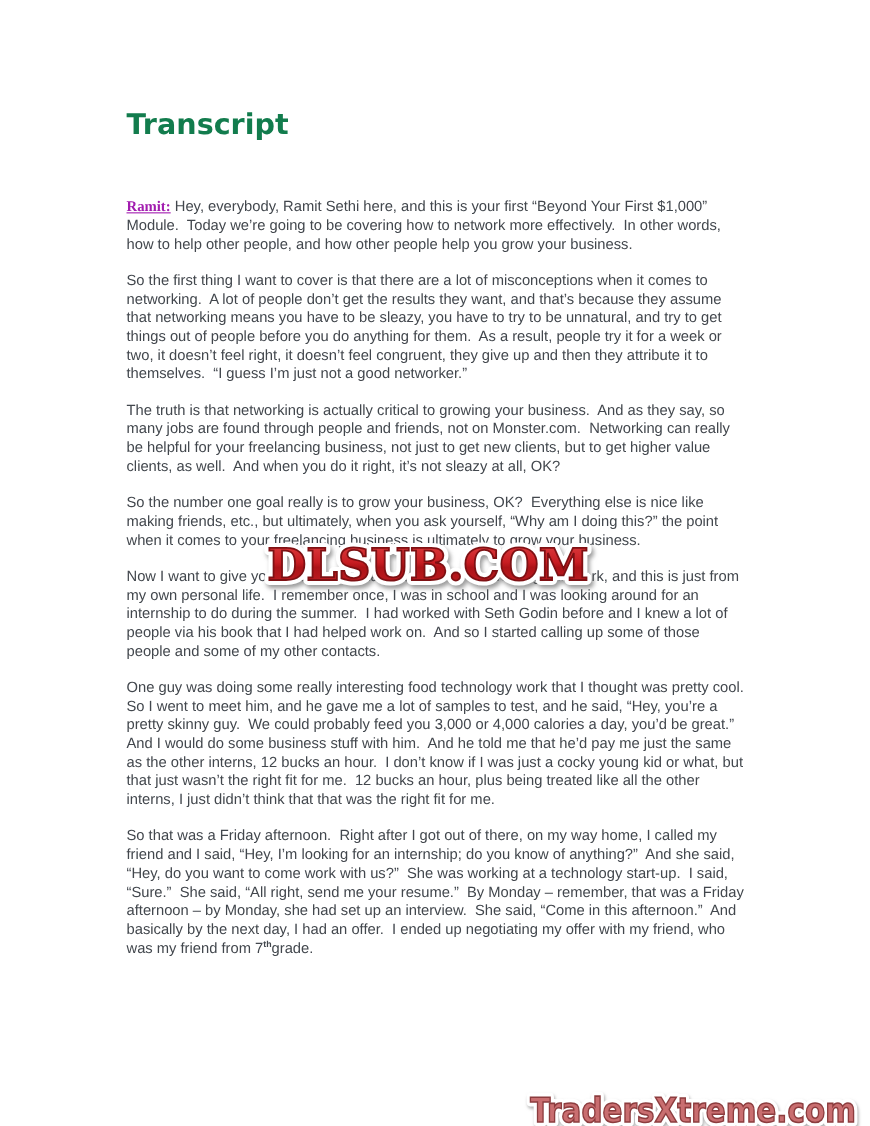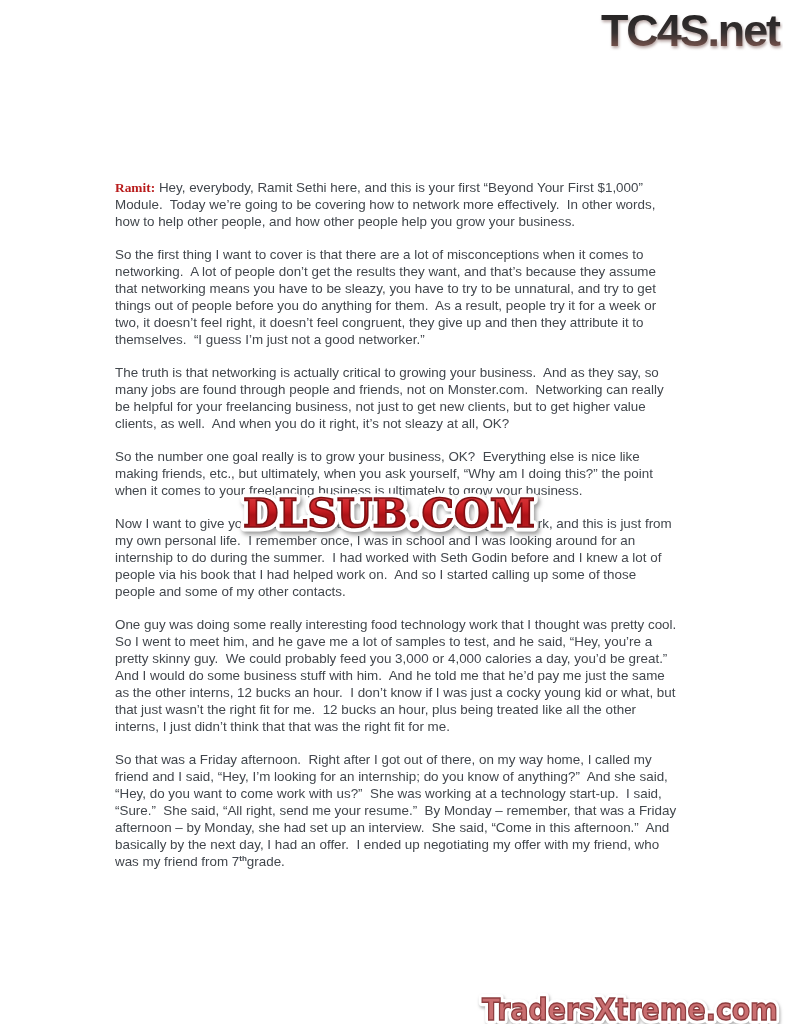--- a/index.html
+++ b/index.html
@@ -31,21 +31,22 @@
     line-height:17px;
     color:#42474d;
   }
   .content p {
     margin:0 0 16px 0;
     white-space:pre-wrap;
   }
   .speaker {
     font-family:"Liberation Serif", serif;
     font-weight:bold;
-    color:#b91c1c;
+    color:#a21caf;
+    text-decoration:underline;
   }
   .content sup {
     font-size:8px;
     line-height:0;
     vertical-align:super;
     font-weight:bold;
   }
   .dlsub-wrap {
     position:absolute; top:483px; left:233px;
     width:312px; height:60px;
@@ -53,33 +54,22 @@
   .traders-wrap {
     position:absolute; top:984px; left:474px;
     width:312px; height:52px;
   }
 </style>
 </head>
 <body>
 
 <div class="page">
 
-  <div class="tc4s-wrap">
-    <svg width="200" height="56" viewBox="0 0 200 56">
-      <defs>
-        <linearGradient id="tc4sGrad" x1="0" y1="0" x2="0" y2="1">
-          <stop offset="0" stop-color="#1f1f1f"></stop>
-          <stop offset="0.55" stop-color="#363131"></stop>
-          <stop offset="1" stop-color="#9a655b"></stop>
-        </linearGradient>
-      </defs>
-      <text x="196" y="42" text-anchor="end" font-family="Liberation Sans, sans-serif" font-weight="bold" font-size="44" letter-spacing="-2" textLength="178" lengthAdjust="spacingAndGlyphs" fill="url(#tc4sGrad)" style="filter:drop-shadow(1px 2px 1.5px rgba(120,90,85,0.55));">TC4S.net</text>
-    </svg>
-  </div>
 
+  <h1 class="page-title">Transcript</h1>
 
   <div class="content">
     <p><span class="speaker">Ramit:</span><span> Hey, everybody, Ramit Sethi here, and this is your first “Beyond Your First $1,000” Module.  Today we’re going to be covering how to network more effectively.  In other words, how to help other people, and how other people help you grow your business.</span></p>
     <p>So the first thing I want to cover is that there are a lot of misconceptions when it comes to networking.  A lot of people don’t get the results they want, and that’s because they assume that networking means you have to be sleazy, you have to try to be unnatural, and try to get things out of people before you do anything for them.  As a result, people try it for a week or two, it doesn’t feel right, it doesn’t feel congruent, they give up and then they attribute it to themselves.  “I guess I’m just not a good networker.”</p>
     <p>The truth is that networking is actually critical to growing your business.  And as they say, so many jobs are found through people and friends, not on Monster.com.  Networking can really be helpful for your freelancing business, not just to get new clients, but to get higher value clients, as well.  And when you do it right, it’s not sleazy at all, OK?</p>
     <p>So the number one goal really is to grow your business, OK?  Everything else is nice like making friends, etc., but ultimately, when you ask yourself, “Why am I doing this?” the point when it comes to your freelancing business is ultimately to grow your business.</p>
     <p>Now I want to give you a couple of examples of how networking can work, and this is just from my own personal life.  I remember once, I was in school and I was looking around for an internship to do during the summer.  I had worked with Seth Godin before and I knew a lot of people via his book that I had helped work on.  And so I started calling up some of those people and some of my other contacts.</p>
     <p>One guy was doing some really interesting food technology work that I thought was pretty cool.  So I went to meet him, and he gave me a lot of samples to test, and he said, “Hey, you’re a pretty skinny guy.  We could probably feed you 3,000 or 4,000 calories a day, you’d be great.”  And I would do some business stuff with him.  And he told me that he’d pay me just the same as the other interns, 12 bucks an hour.  I don’t know if I was just a cocky young kid or what, but that just wasn’t the right fit for me.  12 bucks an hour, plus being treated like all the other interns, I just didn’t think that that was the right fit for me.</p>
     <p><span>So that was a Friday afternoon.  Right after I got out of there, on my way home, I called my friend and I said, “Hey, I’m looking for an internship; do you know of anything?”  And she said, “Hey, do you want to come work with us?”  She was working at a technology start-up.  I said, “Sure.”  She said, “All right, send me your resume.”  By Monday – remember, that was a Friday afternoon – by Monday, she had set up an interview.  She said, “Come in this afternoon.”  And basically by the next day, I had an offer.  I ended up negotiating my offer with my friend, who was my friend from 7</span><sup>th</sup><span>grade.</span></p>
   </div>

